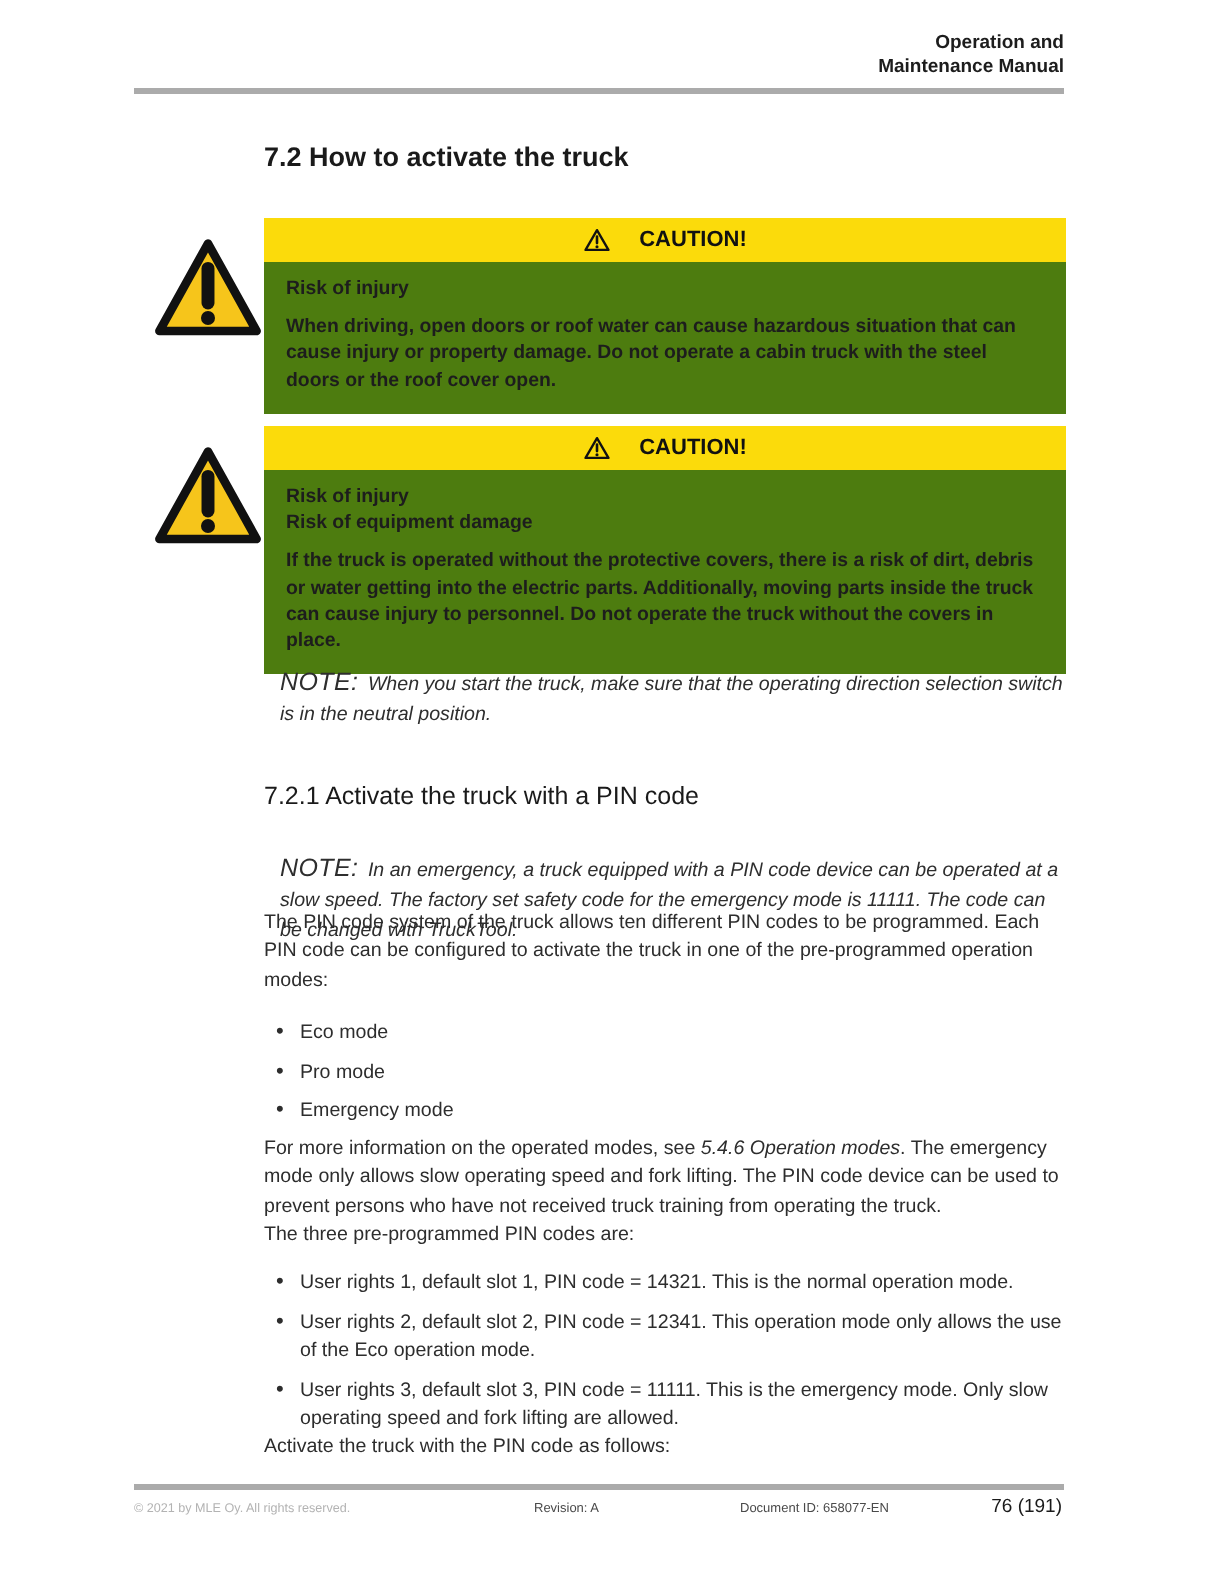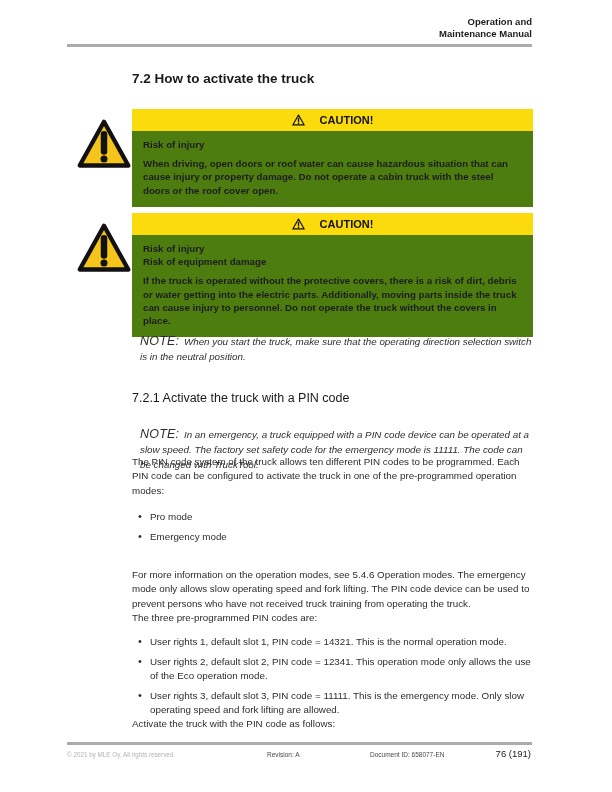--- a/index.html
+++ b/index.html
@@ -45,21 +45,21 @@
   .note { position:absolute; left:140px; width:392px; font-style:italic; font-size:9.8px; line-height:15px; color:#2e2e2e; }
   .note-1 { top:334px; }
   .note-2 { top:427px; }
   .note-label { font-size:12.5px; letter-spacing:0.2px; margin-right:2px; }
 
   .body-p { position:absolute; left:132px; width:404px; font-size:9.8px; line-height:14.3px; color:#2d2d2d; }
   .p-pin-intro { top:455px; }
   .p-more-info { top:568px; }
   .p-three-codes { top:611px; }
   .p-activate { top:717px; }
-  .ref-italic { }
+  .ref-italic { font-style:italic; }
 
   .bullets { position:absolute; left:138px; width:398px; list-style:none; font-size:9.8px; line-height:14px; color:#2d2d2d; }
   .mode-bullets { top:510px; }
   .pin-bullets { top:635px; }
   .bullets li { position:relative; padding-left:12px; margin-bottom:6px; }
   .mode-bullets li { margin-bottom:5.5px; }
   .bullets li::before { content:"\2022"; position:absolute; left:0; top:-1px; font-size:11px; }
 
   .footer-item { position:absolute; font-size:6.5px; color:#4a4a4a; white-space:nowrap; }
   .f-copyright { top:751px; left:67px; color:#b3b3b3; font-size:6.3px; }
@@ -137,25 +137,26 @@
   <h2 class="h2">7.2.1 Activate the truck with a PIN code</h2>
 
   <div class="note note-2">
     <span class="note-label">NOTE:</span>
     <span>In an emergency, a truck equipped with a PIN code device can be operated at a slow speed. The factory set safety code for the emergency mode is 11111. The code can be changed with TruckTool.</span>
   </div>
 
   <p class="body-p p-pin-intro">The PIN code system of the truck allows ten different PIN codes to be programmed. Each PIN code can be configured to activate the truck in one of the pre-programmed operation modes:</p>
 
   <ul class="bullets mode-bullets">
+    <li><span>Eco mode</span></li>
     <li><span>Pro mode</span></li>
     <li><span>Emergency mode</span></li>
   </ul>
 
-  <p class="body-p p-more-info"><span>For more information on the operation modes, see </span><span class="ref-italic">5.4.6 Operation modes</span><span>. The emergency mode only allows slow operating speed and fork lifting. The PIN code device can be used to prevent persons who have not received truck training from operating the truck.</span></p>
+  <p class="body-p p-more-info"><span>For more information on the operated modes, see </span><span class="ref-italic">5.4.6 Operation modes</span><span>. The emergency mode only allows slow operating speed and fork lifting. The PIN code device can be used to prevent persons who have not received truck training from operating the truck.</span></p>
 
   <p class="body-p p-three-codes">The three pre-programmed PIN codes are:</p>
 
   <ul class="bullets pin-bullets">
     <li><span>User rights 1, default slot 1, PIN code = 14321. This is the normal operation mode.</span></li>
     <li><span>User rights 2, default slot 2, PIN code = 12341. This operation mode only allows the use of the Eco operation mode.</span></li>
     <li><span>User rights 3, default slot 3, PIN code = 11111. This is the emergency mode. Only slow operating speed and fork lifting are allowed.</span></li>
   </ul>
 
   <p class="body-p p-activate">Activate the truck with the PIN code as follows:</p>

